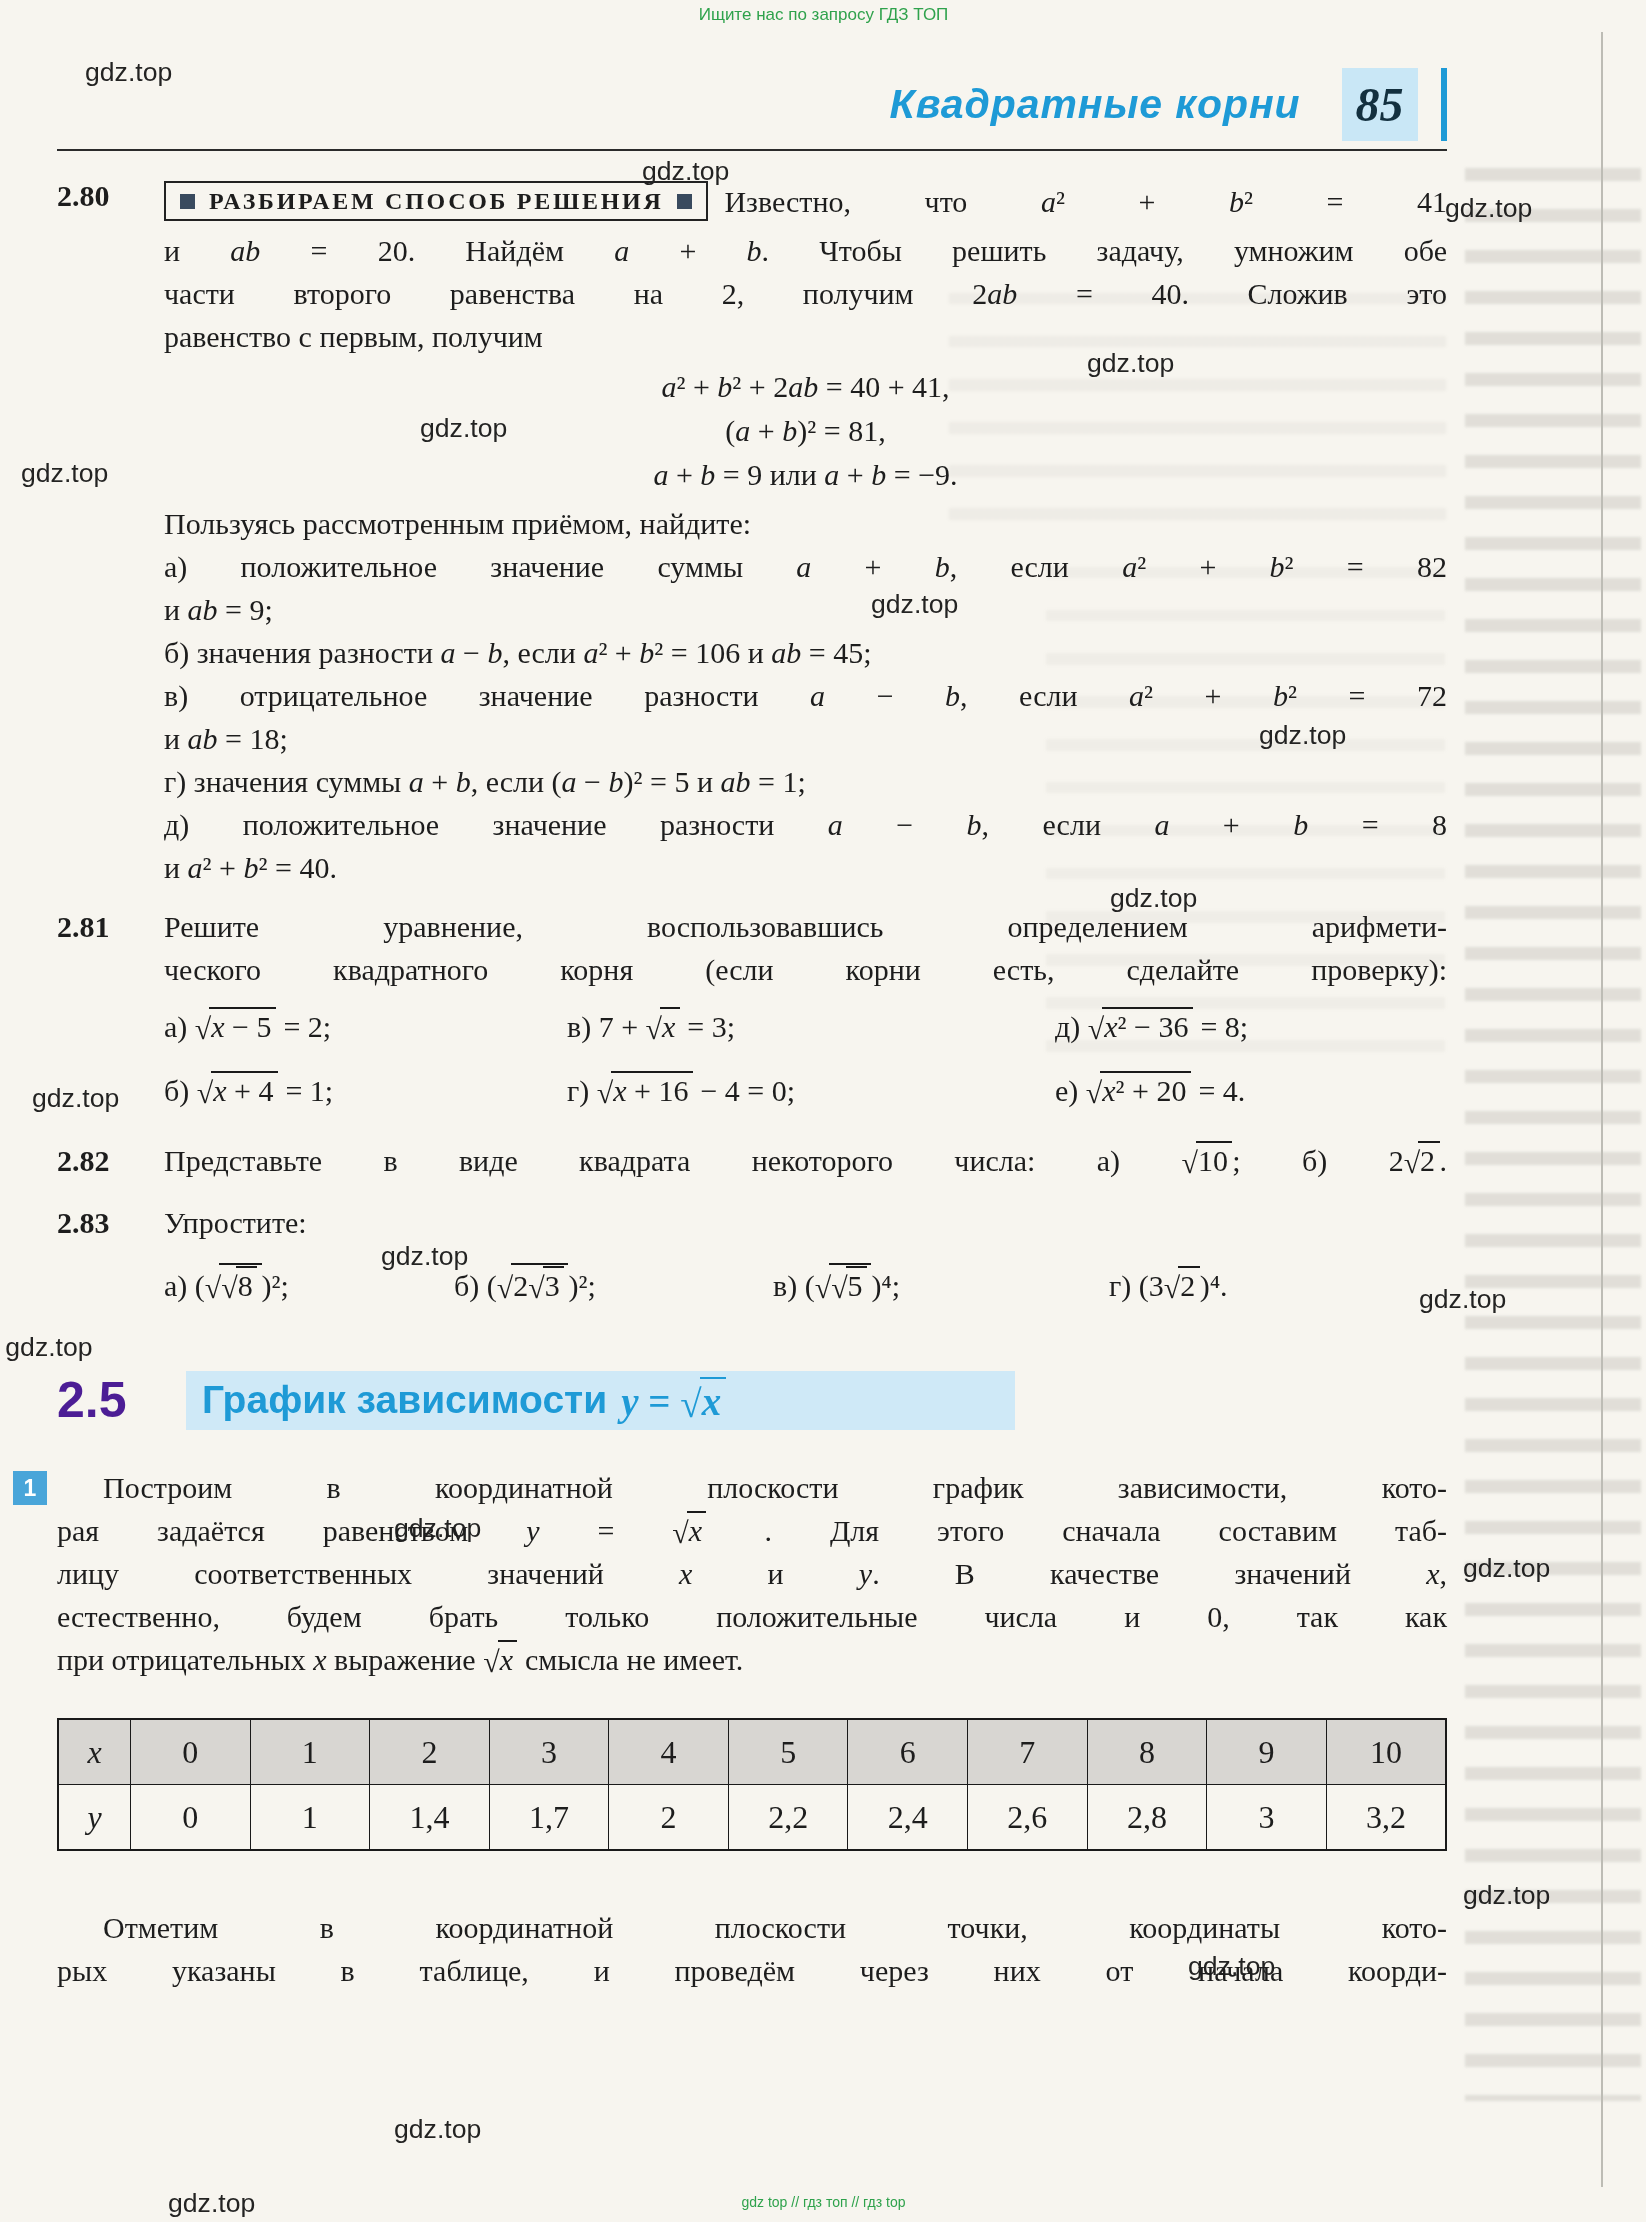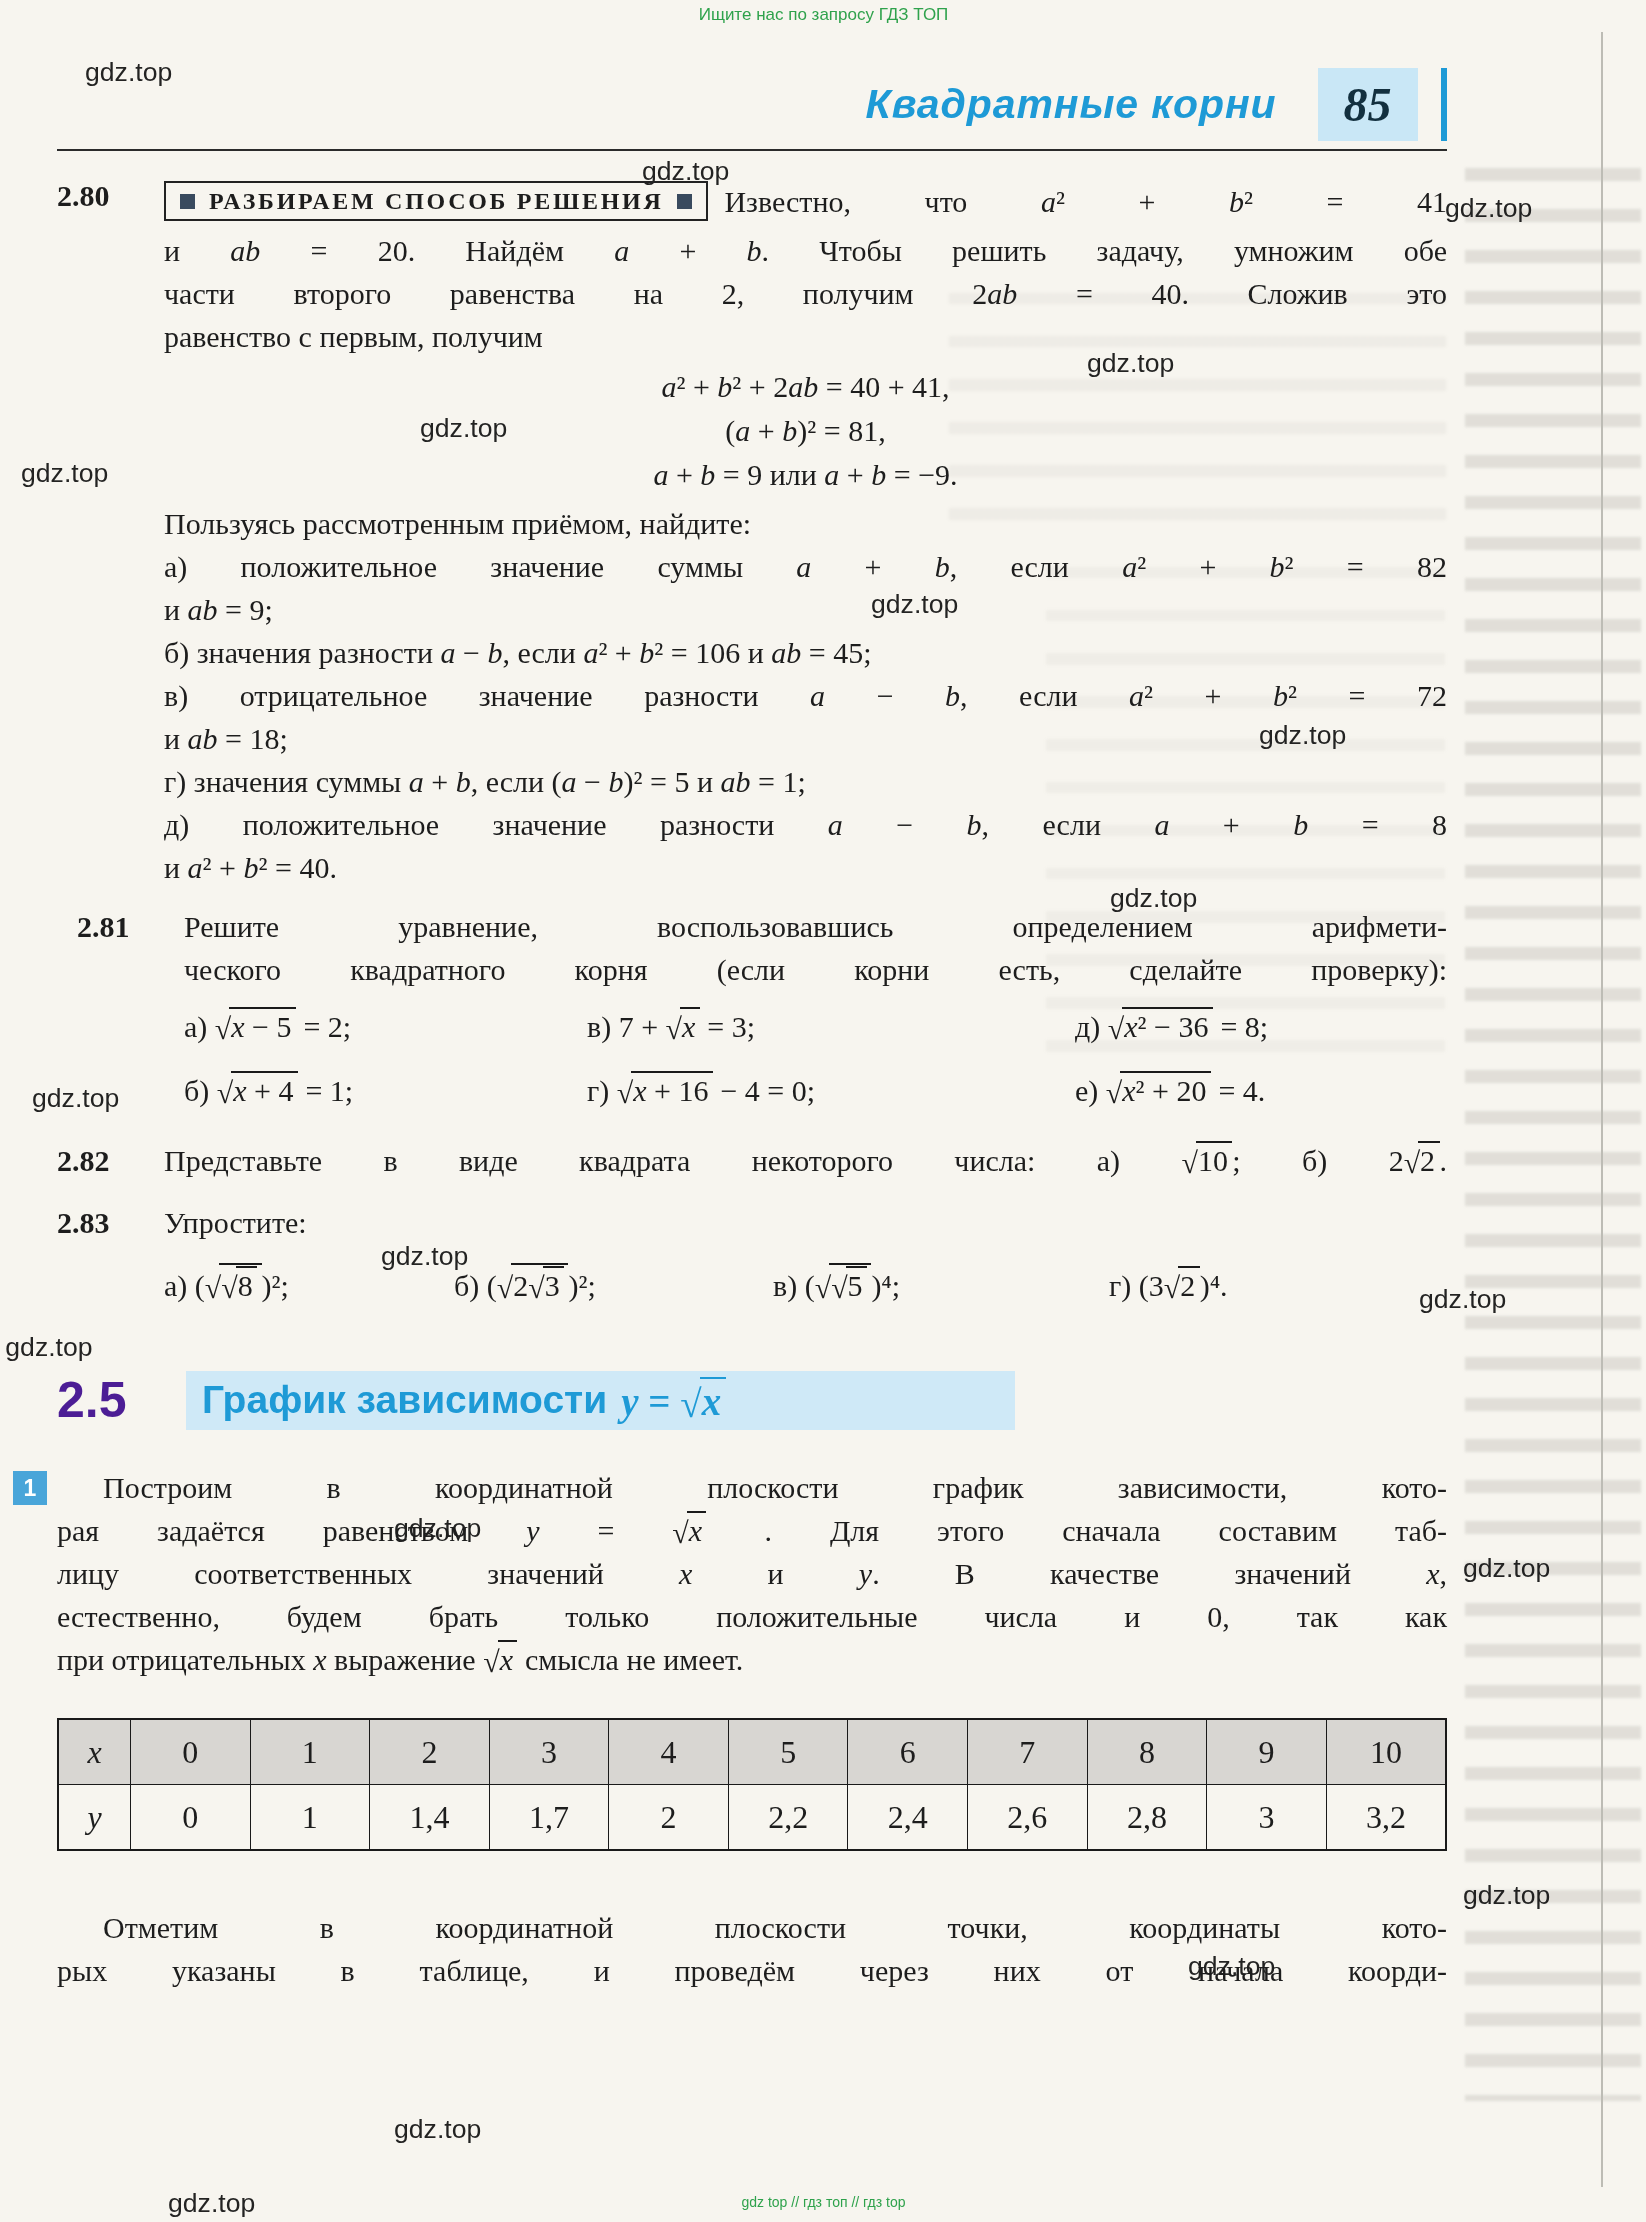--- a/index.html
+++ b/index.html
@@ -50,21 +50,21 @@
   }
   
   .content{position:absolute;left:57px;top:0;width:1390px;}
   
   .hdr{display:flex;justify-content:flex-end;align-items:center;gap:41px;margin-top:66px;height:76px;}
   .hdr-title{
     font-family:"Liberation Sans",sans-serif;font-weight:bold;font-style:italic;
     font-size:41px;color:#1e9ad6;letter-spacing:0.9px;
   }
   .pagebox{
-    width:100px;height:73px;background:#c9e7f6;
+    width:76px;height:73px;background:#c9e7f6;
     display:flex;align-items:center;justify-content:center;
     font-weight:bold;font-style:italic;font-size:48px;color:#13303f;
   }
   .pagebar{width:6.2px;height:73px;background:#1e9ad6;margin-left:-17.7px;}
   .hdr-rule{height:1.8px;background:#2b2b2b;margin-top:7px;}
   
   .mline{line-height:43px;font-size:30px;min-height:43px;}
   .just{text-align:justify;text-align-last:justify;}
   .ind{text-indent:46px;}
   .var{font-family:"Liberation Serif",serif;font-style:italic;}
@@ -79,21 +79,21 @@
   .introrow{display:flex;align-items:center;min-height:55px;}
   .method-box{
     display:inline-flex;align-items:center;gap:14px;
     border:2.2px solid #222;padding:6.2px 14px;flex-shrink:0;
   }
   .method-box .lbl{font-weight:bold;font-size:24px;letter-spacing:2.7px;line-height:1;}
   .msq{width:15px;height:15px;background:#394a5e;flex-shrink:0;}
   .introtail{flex:1;margin-left:16px;font-size:30px;line-height:43px;text-align:justify;text-align-last:justify;}
   .eqs{text-align:center;margin:7px 0 5.3px 0;}
   .eqs .mline{line-height:44px;}
-  .p281{margin-top:16px;margin-left:20px;}
+  .p281{margin-top:16px;}
   .eqgrid{display:grid;grid-template-columns:403px 488px 1fr;row-gap:21px;margin-top:14px;font-size:30px;line-height:46px;}
   .p282{margin-top:26.6px;}
   .p283{margin-top:19.5px;}
   .simpgrid{display:grid;grid-template-columns:290px 319px 336px 1fr;margin-top:16px;font-size:30px;line-height:51px;align-items:end;}
   
   .sechead{display:flex;align-items:center;margin-top:57px;height:64px;}
   .secnum{
     font-family:"Liberation Sans",sans-serif;font-weight:bold;
     font-size:50px;color:#4c1d95;width:129px;flex-shrink:0;
   }

